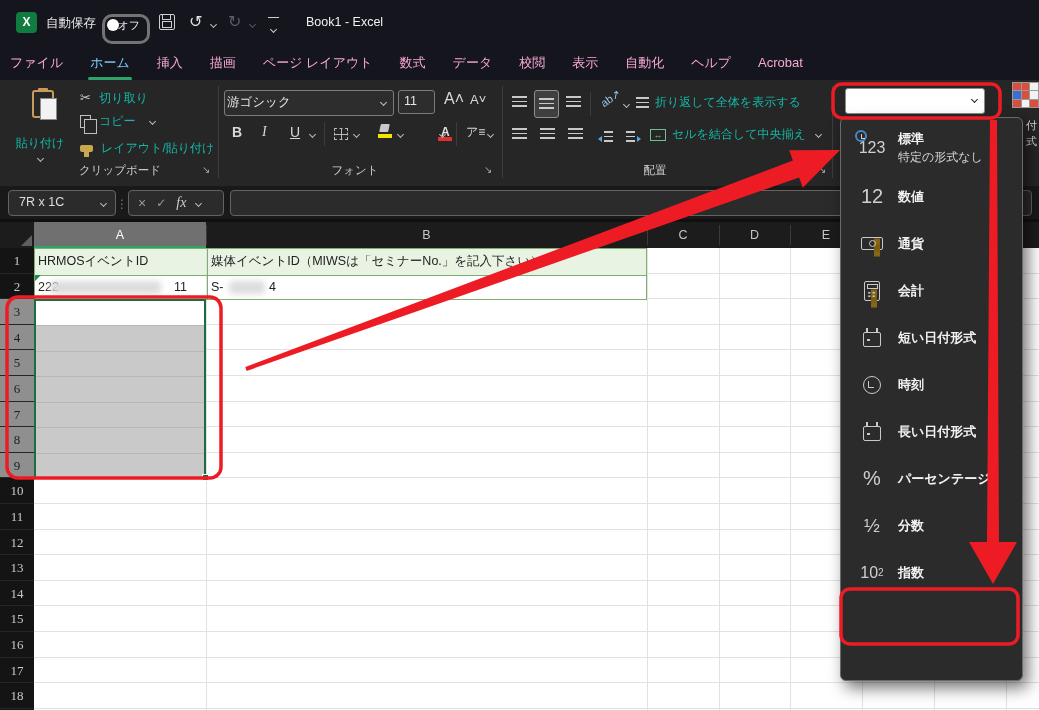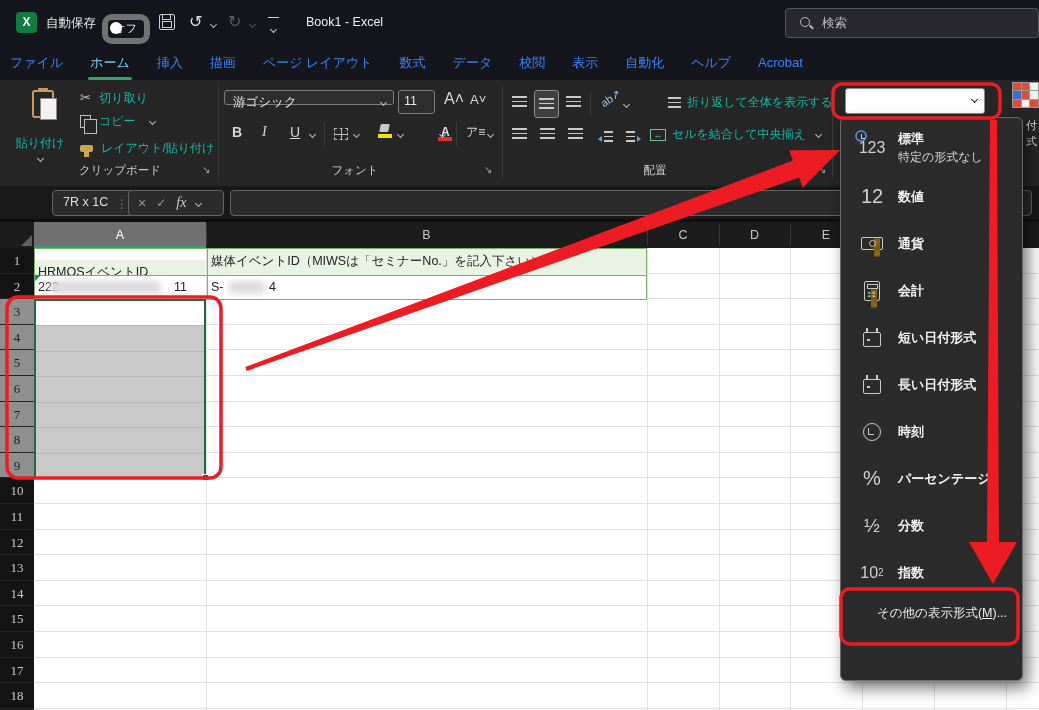--- a/index.html
+++ b/index.html
@@ -6,21 +6,21 @@
   html,body { width:1039px; height:710px; overflow:hidden; background:#191922;
               font-family:"Liberation Sans","DejaVu Sans",sans-serif; }
   .abs { position:absolute; }
   #screen { position:relative; width:1039px; height:710px; background:#191922; }
 
   
   #titlebar { position:absolute; left:0; top:0; width:1039px; height:45px; background:#15151e; color:#e8e8e8; }
   .xl-logo { position:absolute; left:16px; top:12px; width:21px; height:21px; background:#107C41; border-radius:4px;
              color:#fff; font-weight:bold; font-size:12px; text-align:center; line-height:21px; }
   .autosave-lbl { position:absolute; left:46px; top:15px; font-size:12.5px; }
-  .toggle { position:absolute; left:102px; top:14px; width:48px; height:30px; border:6px solid #737373; border-radius:10px; }
+  .toggle { position:absolute; left:102px; top:14px; width:48px; height:30px; border:3px solid #737373; border-radius:10px; }
   .toggle .knob { position:absolute; left:2px; top:2px; width:12px; height:12px; background:#fff; border-radius:50%; }
   .toggle .state { position:absolute; right:7px; top:1px; font-size:11px; color:#f0f0f0; }
   .floppy { position:absolute; left:159px; top:14px; width:16px; height:16px; border:1.6px solid #cfcfcf; border-radius:2px; }
   .floppy:before { content:""; position:absolute; left:2px; top:-1px; width:7px; height:5px; border:1.3px solid #cfcfcf; border-top:none; }
   .floppy:after { content:""; position:absolute; left:2px; bottom:1px; width:8px; height:5px; border:1.3px solid #cfcfcf; }
   .undo { position:absolute; left:189px; top:12px; font-size:16px; color:#e0e0e0; }
   .redo { position:absolute; left:228px; top:12px; font-size:16px; color:#5d5d66; }
   .chev { display:inline-block; width:6px; height:6px; border-right:1.6px solid currentColor; border-bottom:1.6px solid currentColor; transform:rotate(45deg); }
   .chev.sm { width:5px; height:5px; border-width:1.3px; }
   .tb-chev1 { position:absolute; left:211px; top:22px; color:#bbb; }
@@ -28,21 +28,21 @@
   .qat-custom { position:absolute; left:268px; top:17px; width:11px; color:#cfcfcf; border-top:1.6px solid #cfcfcf; text-align:center; }
   .qat-custom .chev { margin-top:3px; }
   .doc-title { position:absolute; left:306px; top:15px; font-size:12.5px; color:#f0f0f0; }
   .searchbox { position:absolute; left:785px; top:8px; width:254px; height:30px; background:#28282e; border:1px solid #55555c; border-radius:4px; }
   .mag { position:absolute; left:14px; top:8px; width:10px; height:10px; border:1.6px solid #b8b8b8; border-radius:50%; }
   .mag:after { content:""; position:absolute; left:8px; top:8px; width:5px; height:1.6px; background:#b8b8b8; transform:rotate(45deg); }
   .search-lbl { position:absolute; left:36px; top:6px; font-size:12.5px; color:#bdbdbd; }
 
   
   #tabsrow { position:absolute; left:0; top:45px; width:1039px; height:35px; background:#15151e; display:flex; align-items:center; padding-left:10px; gap:27px; }
-  .tab { font-size:13px; color:#3b82f6; position:relative; white-space:nowrap; }
+  .tab { font-size:13px; color:#f9a8d4; position:relative; white-space:nowrap; }
   .tab.active { color:#7dd3fc; }
   .tab.active:after { content:""; position:absolute; left:-2px; right:-2px; bottom:-8px; height:3px; border-radius:2px; background:#2EA36B; }
 
   
   #ribbon { position:absolute; left:0; top:80px; width:1039px; height:106px; background:#262626; color:#e2e2e2; }
   .rsep { position:absolute; top:6px; height:92px; width:1px; background:#3c3c3c; }
   .grp-label { position:absolute; top:163px-80px; font-size:11.5px; color:#cfcfcf; text-align:center; }
   .launcher { position:absolute; font-size:10px; color:#aaa; }
   .rbtn-lbl { font-size:12px; color:#14b8a6; white-space:nowrap; }
   .clipboard-icon { position:absolute; left:24px; top:10px; width:22px; height:28px; border:2px solid #C89A5B; border-radius:3px; }
@@ -154,24 +154,20 @@
       <span class="knob"></span>
       <span class="state">オフ</span>
     </span>
     <span class="floppy"></span>
     <span class="undo">↺</span>
       <span class="tb-chev1 chev sm"></span>
     <span class="redo">↻</span>
       <span class="tb-chev2 chev sm"></span>
     <span class="qat-custom"><span class="chev sm"></span></span>
     <span class="doc-title">Book1 - Excel</span>
-    <div class="searchbox">
-      <span class="mag"></span>
-      <span class="search-lbl">検索</span>
-    </div>
   </div>
 
   <div id="tabsrow">
     <span class="tab">ファイル</span>
     <span class="tab active">ホーム</span>
     <span class="tab">挿入</span>
     <span class="tab">描画</span>
     <span class="tab">ページ レイアウト</span>
     <span class="tab">数式</span>
     <span class="tab">データ</span>
@@ -200,21 +196,21 @@
     </div>
     <div class="abs" style="left:80px; top:60px; display:flex; align-items:center;">
       <span class="brush-ic"></span>
       <span class="rbtn-lbl" style="margin-left:8px;">レイアウト/貼り付け</span>
     </div>
     <div class="grp-label" style="left:60px; top:83px; width:120px;">クリップボード</div>
     <span class="launcher" style="left:202px; top:84px;">↘</span>
     <div class="rsep" style="left:218px;"></div>
 
     
-    <div class="combo" style="left:224px; top:10px; width:170px; height:15px; padding:3px 0 0 8px;">
+    <div class="combo" style="left:224px; top:10px; width:170px; height:26px; padding:3px 0 0 2px;">
       <span>游ゴシック</span><span class="chev sm"></span>
     </div>
     <div class="combo" style="left:398px; top:10px; width:37px; height:24px; padding:3px 0 0 5px;">
       <span>11</span>
     </div>
     <span class="fontbtn" style="left:444px; top:10px; font-size:16px;">A˄</span>
     <span class="fontbtn" style="left:470px; top:12px; font-size:13px;">A˅</span>
     <span class="fontbtn" style="left:232px; top:44px; font-weight:bold;">B</span>
     <span class="fontbtn" style="left:262px; top:44px; font-style:italic; font-family:'Liberation Serif',serif;">I</span>
     <span class="fontbtn" style="left:290px; top:44px; text-decoration:underline;">U</span>
@@ -233,21 +229,21 @@
     <span class="launcher" style="left:484px; top:84px;">↘</span>
     <div class="rsep" style="left:502px;"></div>
 
     
     <span class="lines-ic abs" style="left:512px; top:16px;"></span>
     <span class="sel-box abs" style="left:534px; top:10px;"><span class="lines-ic"></span></span>
     <span class="lines-ic abs" style="left:566px; top:16px;"></span>
     <div class="rsep" style="left:590px; top:12px; height:24px;"></div>
     <span class="fontbtn abs" style="left:600px; top:12px; font-size:11px; transform:rotate(-35deg); color:#9cc3e5;">ab↗</span>
     <span class="chev sm abs" style="left:624px; top:22px; color:#bbb;"></span>
-    <div class="abs" style="left:668px; top:14px; display:flex; align-items:center;">
+    <div class="abs" style="left:636px; top:14px; display:flex; align-items:center;">
       <span class="lines-ic" style="width:13px;"></span>
       <span class="rbtn-lbl" style="margin-left:6px;">折り返して全体を表示する</span>
     </div>
     <span class="lines-ic abs" style="left:512px; top:48px;"></span>
     <span class="lines-ic abs" style="left:540px; top:48px;"></span>
     <span class="lines-ic abs" style="left:568px; top:48px;"></span>
     <span class="abs" style="left:598px; top:48px;"><span class="tri-l"></span><span class="lines-ic" style="width:9px;"></span></span>
     <span class="abs" style="left:626px; top:48px;"><span class="lines-ic" style="width:9px;"></span><span class="tri-r"></span></span>
     <div class="abs" style="left:650px; top:46px; display:flex; align-items:center;">
       <span class="merge-ic">↔</span>
@@ -273,21 +269,21 @@
     <span class="cf-frag" style="left:1026px; top:38px;">付</span>
     <span class="cf-frag" style="left:1026px; top:54px;">式</span>
   </div>
 
   <div id="nf-combo">
     <span style="font-size:12px; color:#222; padding-left:6px;"></span>
     <span class="chev sm"></span>
   </div>
 
   <div id="formula">
-    <div class="fbox" style="left:8px; width:108px; padding:4px 0 16px 10px;margin-left:44px;">
+    <div class="fbox" style="left:8px; width:108px; padding:4px 0 16px 10px;">
       <span>7R x 1C</span>
       <span class="chev sm abs" style="right:9px; top:10px; color:#bbb;"></span>
     </div>
     <span class="abs" style="left:116px; top:11px; color:#777; font-size:12px;">⋮</span>
     <div class="fbox" style="left:128px; width:96px; display:flex; align-items:center; gap:10px; padding-left:9px;">
       <span style="color:#9a9a9a; font-size:14px;">×</span>
       <span style="color:#9a9a9a; font-size:12px;">✓</span>
       <span class="fx-it">fx</span>
       <span class="chev sm" style="color:#bbb;"></span>
     </div>
@@ -334,21 +330,21 @@
 
     <div id="grid">
       <div class="vline" style="left:172px;"></div>
         <div class="vline" style="left:613px;"></div>
       <div class="vline" style="left:685px;"></div>
         <div class="vline" style="left:756px;"></div>
       <div class="vline" style="left:828px;"></div>
         <div class="vline" style="left:900px;"></div>
       <div class="vline" style="left:972px;"></div>
 
-      <div class="cell" style="left:1px; top:12px; width:171px; background:#E9F3E4; padding-left:3px;">HRMOSイベントID</div>
+      <div class="cell" style="left:1px; top:1px; width:171px; background:#E9F3E4; padding-left:3px;">HRMOSイベントID</div>
       <div class="cell" style="left:173px; top:1px; width:440px; background:#E9F3E4; padding-left:4px;">媒体イベントID（MIWSは「セミナーNo.」を記入下さい）</div>
       <div class="cell" style="left:1px; top:26.6px; width:171px; background:#fff;">
         <span style="position:absolute; left:3px;">222</span>
         <span class="blur-blob" style="left:15px; width:111px;"></span>
         <span style="position:absolute; right:19px;">11</span>
       </div>
       <div class="cell" style="left:173px; top:26.6px; width:440px; background:#fff;">
         <span style="position:absolute; left:4px;">S-</span>
         <span class="blur-blob" style="left:22px; width:36px;"></span>
         <span style="position:absolute; left:62px;">4</span>
@@ -406,32 +402,32 @@
     <div class="nf-item">
       <span class="nf-ic">
           <span class="cal-ic"></span>
         </span>
       <span class="nf-lblwrap">
           <div class="nf-lbl">短い日付形式</div>
         </span>
     </div>
     <div class="nf-item">
       <span class="nf-ic">
+          <span class="clk-ic"></span>
+        </span>
+      <span class="nf-lblwrap">
+          <div class="nf-lbl">時刻</div>
+        </span>
+    </div>
+    <div class="nf-item">
+      <span class="nf-ic">
           <span class="cal-ic"></span>
         </span>
       <span class="nf-lblwrap">
           <div class="nf-lbl">長い日付形式</div>
-        </span>
-    </div>
-    <div class="nf-item">
-      <span class="nf-ic">
-          <span class="clk-ic"></span>
-        </span>
-      <span class="nf-lblwrap">
-          <div class="nf-lbl">時刻</div>
         </span>
     </div>
     <div class="nf-item">
       <span class="nf-ic glyph22">%</span>
       <span class="nf-lblwrap">
           <div class="nf-lbl">パーセンテージ</div>
         </span>
     </div>
     <div class="nf-item">
       <span class="nf-ic glyph20">½</span>
@@ -440,25 +436,20 @@
         </span>
     </div>
     <div class="nf-item">
       <span class="nf-ic glyph17">
           <span>10</span>
           <sup>2</sup>
         </span>
       <span class="nf-lblwrap">
           <div class="nf-lbl">指数</div>
         </span>
-    </div>
-    <div class="nf-more">
-      <span>その他の表示形式(</span>
-        <u>M</u>
-        <span>)...</span>
     </div>
   </div>
 
   <svg id="annot" viewBox="0 0 1039 710">
     <rect x="833" y="84" width="167" height="34" rx="9" fill="none" stroke-width="3.5" stroke="#ED1C24"></rect>
     <rect x="7" y="297" width="214" height="181" rx="11" fill="none" stroke-width="3.5" stroke="#ED1C24"></rect>
     <rect x="841" y="589" width="177" height="55" rx="9" fill="none" stroke-width="3.5" stroke="#ED1C24"></rect>
     <polygon points="245.3,367.1 792.9,160.5 789.2,150.2 840,150 802.8,187.8 799.1,177.5 246.7,370.9" fill="#ED1C24"></polygon>
     <polygon points="990,120 997,120 999,542 1017,542 993,584 969,542 987,542" fill="#ED1C24"></polygon>
   </svg>

